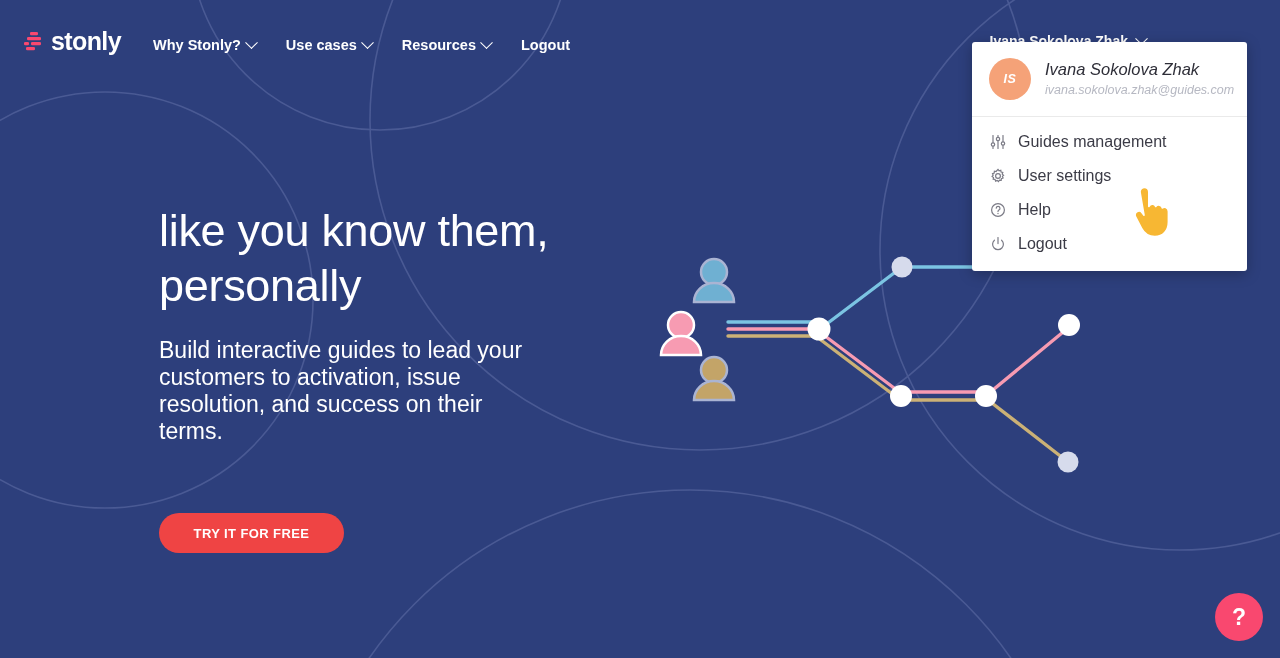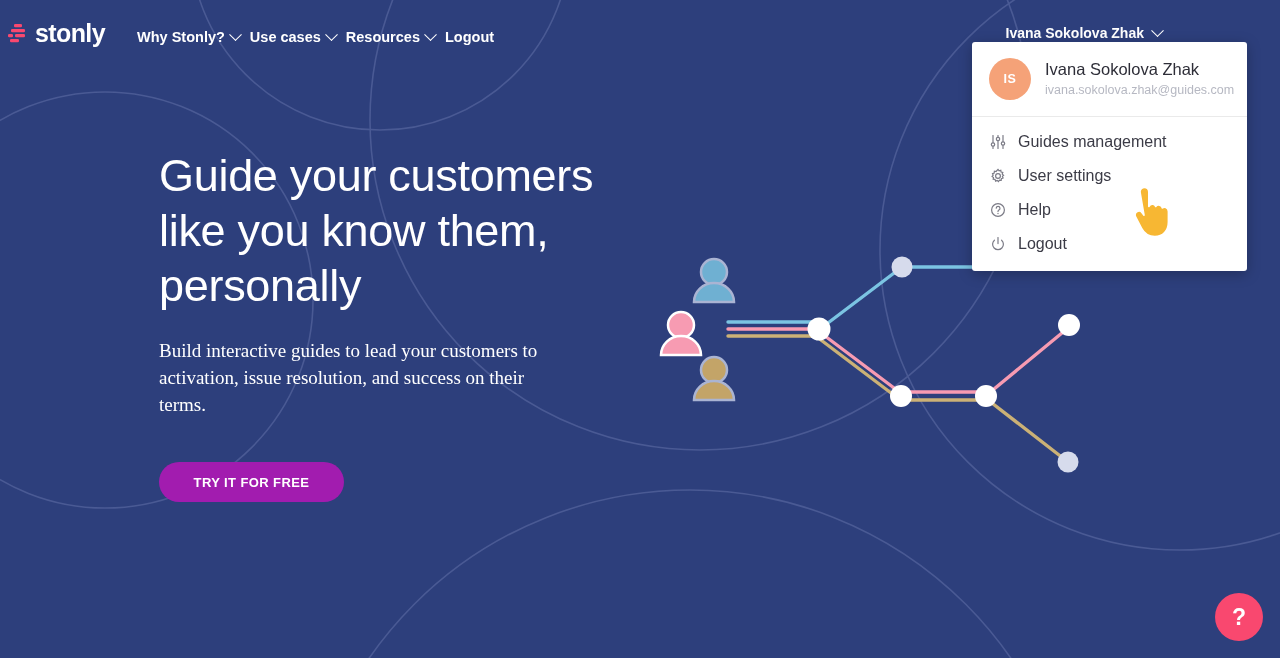--- a/index.html
+++ b/index.html
@@ -29,26 +29,26 @@
     position: absolute;
     inset: 0;
     width: 1280px;
     height: 658px;
     pointer-events: none;
   }
 
   
   .navbar {
     position: absolute;
-    top: 0; left: 0;
+    top: 8px; left: 0;
     width: 1184px;
     height: 66px;
     display: flex;
     align-items: center;
-    padding: 0 8px;
+    padding: 0 24px;
     z-index: 20;
   }
 
   .logo {
     display: flex;
     align-items: center;
     gap: 7px;
     margin-right: 32px;
   }
   .logo-mark {
@@ -59,21 +59,21 @@
   .logo-text {
     color: #ffffff;
     font-size: 25px;
     font-weight: bold;
     letter-spacing: -0.6px;
   }
 
   .nav-links {
     display: flex;
     align-items: flex-end;
-    gap: 10px;
+    gap: 30px;
     list-style: none;
     margin-top: 8px;
   }
   .nav-item {
     display: flex;
     align-items: center;
     gap: 6px;
     color: #ffffff;
     font-size: 14.5px;
     font-weight: bold;
@@ -112,24 +112,23 @@
   .hero-title {
     color: #ffffff;
     font-size: 45px;
     line-height: 55px;
     font-weight: normal;
     letter-spacing: -0.3px;
   }
   .hero-sub {
     margin-top: 24px;
     color: #ffffff;
-    font-size: 19px;
+    font-size: 23px;
     line-height: 27px;
     width: 380px;
-    font-family: Liberation Serif, serif;
   }
   .hero-actions {
     margin-top: 44px;
     display: flex;
     align-items: center;
     gap: 23px;
   }
   .btn {
     height: 40px;
     border-radius: 20px;
@@ -137,23 +136,24 @@
     align-items: center;
     justify-content: center;
     font-size: 13px;
     font-weight: bold;
     letter-spacing: 0.4px;
     cursor: pointer;
     white-space: nowrap;
   }
   .btn-primary {
     width: 185px;
-    background: #a21caf;
+    background: #ef4444;
     color: #ffffff;
     border: none;
+    margin-top: 24px;
   }
   .btn-secondary {
     width: 192px;
     background: transparent;
     color: #ffffff;
     border: 1.4px solid #9aa5cc;
   }
 
   
   .illustration {
@@ -176,20 +176,21 @@
     box-shadow: 0 3px 14px rgba(0,0,0,0.26);
     z-index: 30;
     overflow: visible;
   }
   .dd-header {
     display: flex;
     align-items: center;
     gap: 14px;
     padding: 16px 16px 16px 17px;
     border-bottom: 1px solid #eaeaea;
+    font-style: italic;
   }
   .dd-avatar {
     width: 42px;
     height: 42px;
     min-width: 42px;
     border-radius: 50%;
     background: #f5a278;
     color: #ffffff;
     display: flex;
     align-items: center;
@@ -326,21 +327,21 @@
     </ul>
 
     <div class="nav-right">
       <span>Ivana Sokolova Zhak</span>
       <i class="chev"></i>
     </div>
   </nav>
 
   <section class="hero">
     <h1 class="hero-title">
-      <span>Guide your customers</span><br>
+      <br>
       <span>like you know them,</span><br>
       <span>personally</span>
     </h1>
     <p class="hero-sub">Build interactive guides to lead your customers to activation, issue resolution, and success on their terms.</p>
     <div class="hero-actions">
       <button class="btn btn-primary">TRY IT FOR FREE</button>
     </div>
   </section>
 
   <svg class="illustration" viewBox="0 0 500 290">

